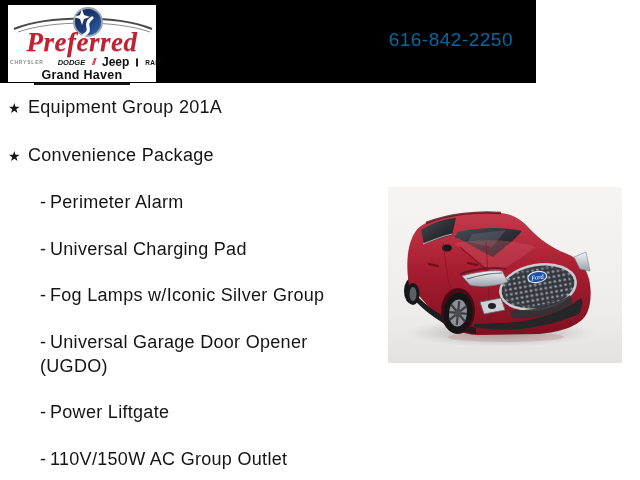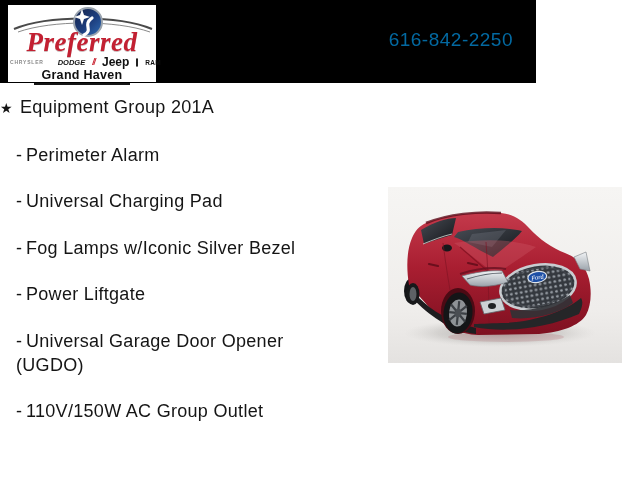--- a/index.html
+++ b/index.html
@@ -49,22 +49,22 @@
   }
   
   .features{
     position:absolute;top:95px;left:0;width:336px;
     list-style:none;margin:0;padding:0;
   }
   .features li{
     font-size:18px;line-height:24px;letter-spacing:.3px;color:#151515;
     margin-bottom:22.5px;
   }
-  li.star-item{}
-  li.dash-item{padding-left:16px;}
+  li.star-item{padding-left:8px;}
+  li.dash-item{padding-left:40px;}
   .pfx-star{display:inline-block;width:20px;font-size:14px;vertical-align:baseline;}
   .pfx-dash{display:inline-block;width:10px;}
   
   .vehicle-photo{
     position:absolute;top:187px;left:388px;width:234px;height:176px;
   }
   .vehicle-photo svg{display:block;}
 </style>
 </head>
 <body>
@@ -100,34 +100,37 @@
       <span class="logo-city">Grand Haven</span>
     </div>
   </div>
   <div class="phone">616-842-2250</div>
 </div>
 
 <ul class="features">
   <li class="star-item">
     <span class="pfx-star">★</span><span>Equipment Group 201A</span>
   </li>
+  <li class="star-item">
+    <span class="pfx-star">★</span><span>Convenience Package</span>
+  </li>
   <li class="dash-item">
     <span class="pfx-dash">-</span><span>Perimeter Alarm</span>
   </li>
   <li class="dash-item">
     <span class="pfx-dash">-</span><span>Universal Charging Pad</span>
   </li>
   <li class="dash-item">
-    <span class="pfx-dash">-</span><span>Fog Lamps w/Iconic Silver Bezel</span>
+    <span class="pfx-dash">-</span><span>Fog Lamps w/Iconic Silver Group</span>
+  </li>
+  <li class="dash-item">
+    <span class="pfx-dash">-</span><span>Universal Garage Door Opener (UGDO)</span>
   </li>
   <li class="dash-item">
     <span class="pfx-dash">-</span><span>Power Liftgate</span>
-  </li>
-  <li class="dash-item">
-    <span class="pfx-dash">-</span><span>Universal Garage Door Opener (UGDO)</span>
   </li>
   <li class="dash-item">
     <span class="pfx-dash">-</span><span>110V/150W AC Group Outlet</span>
   </li>
 </ul>
 
 <div class="vehicle-photo">
   <svg width="234" height="176" viewBox="0 0 234 176">
     <defs>
       <linearGradient id="g-bg" x1="0" y1="0" x2="0" y2="1">

